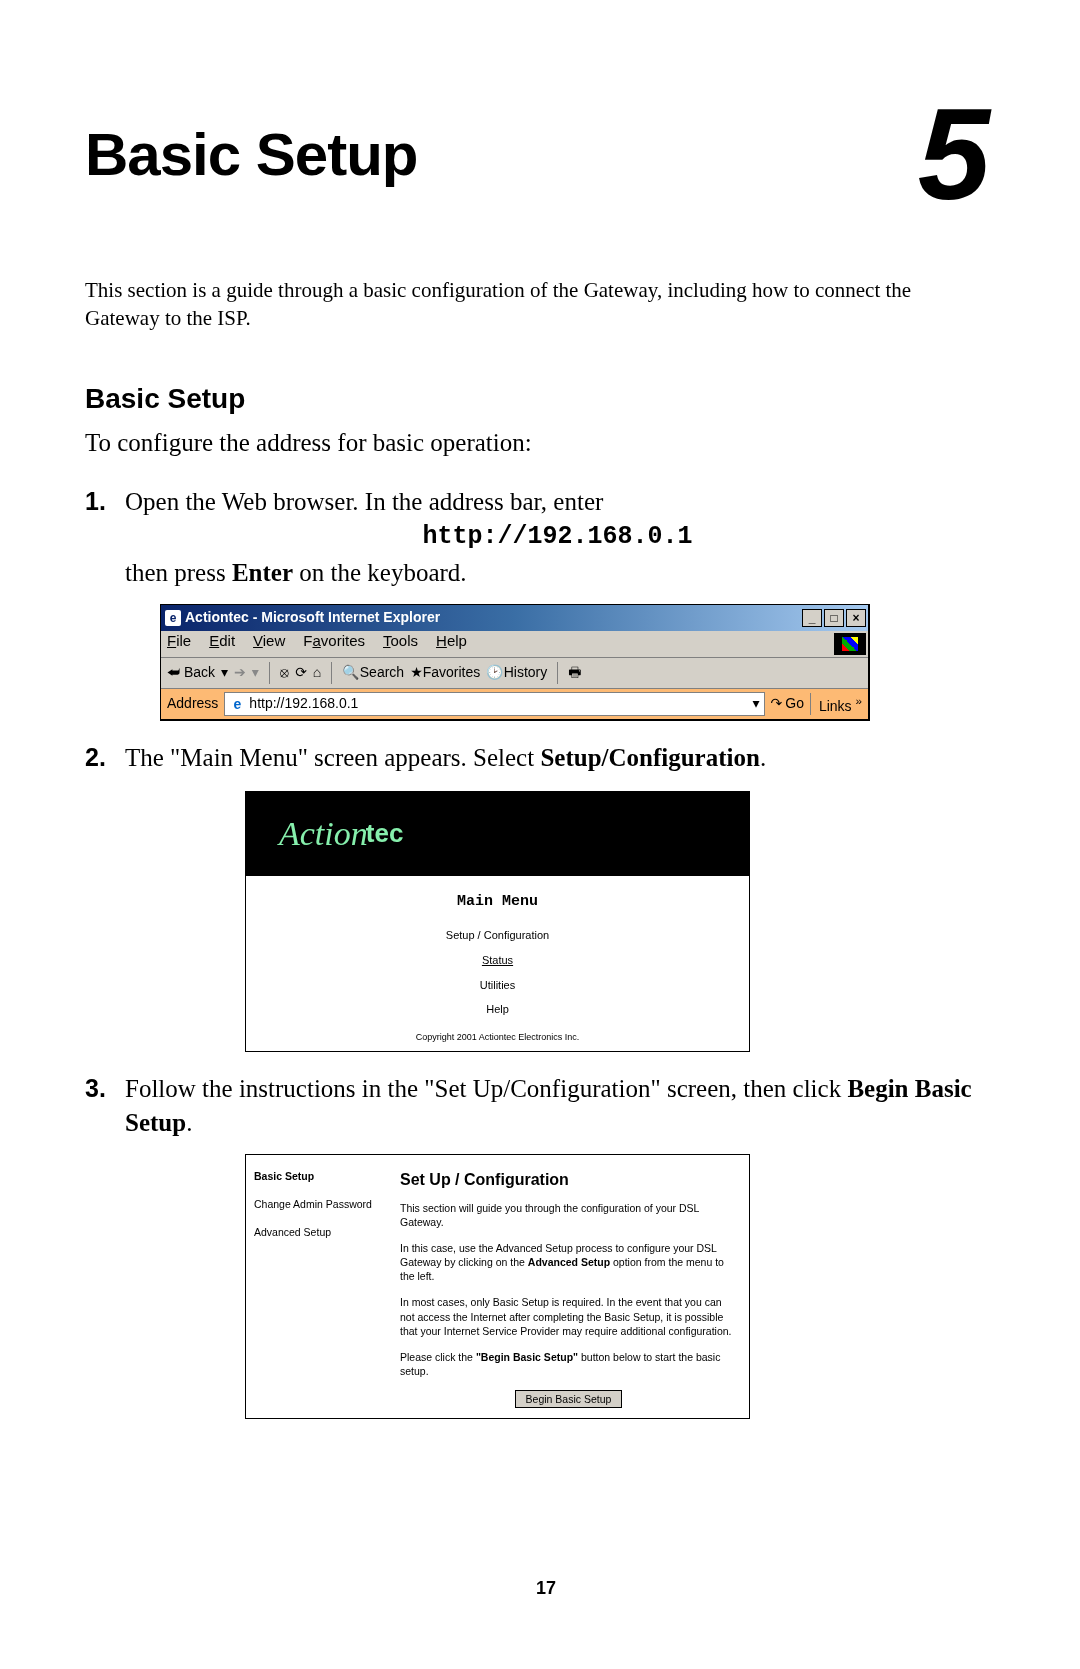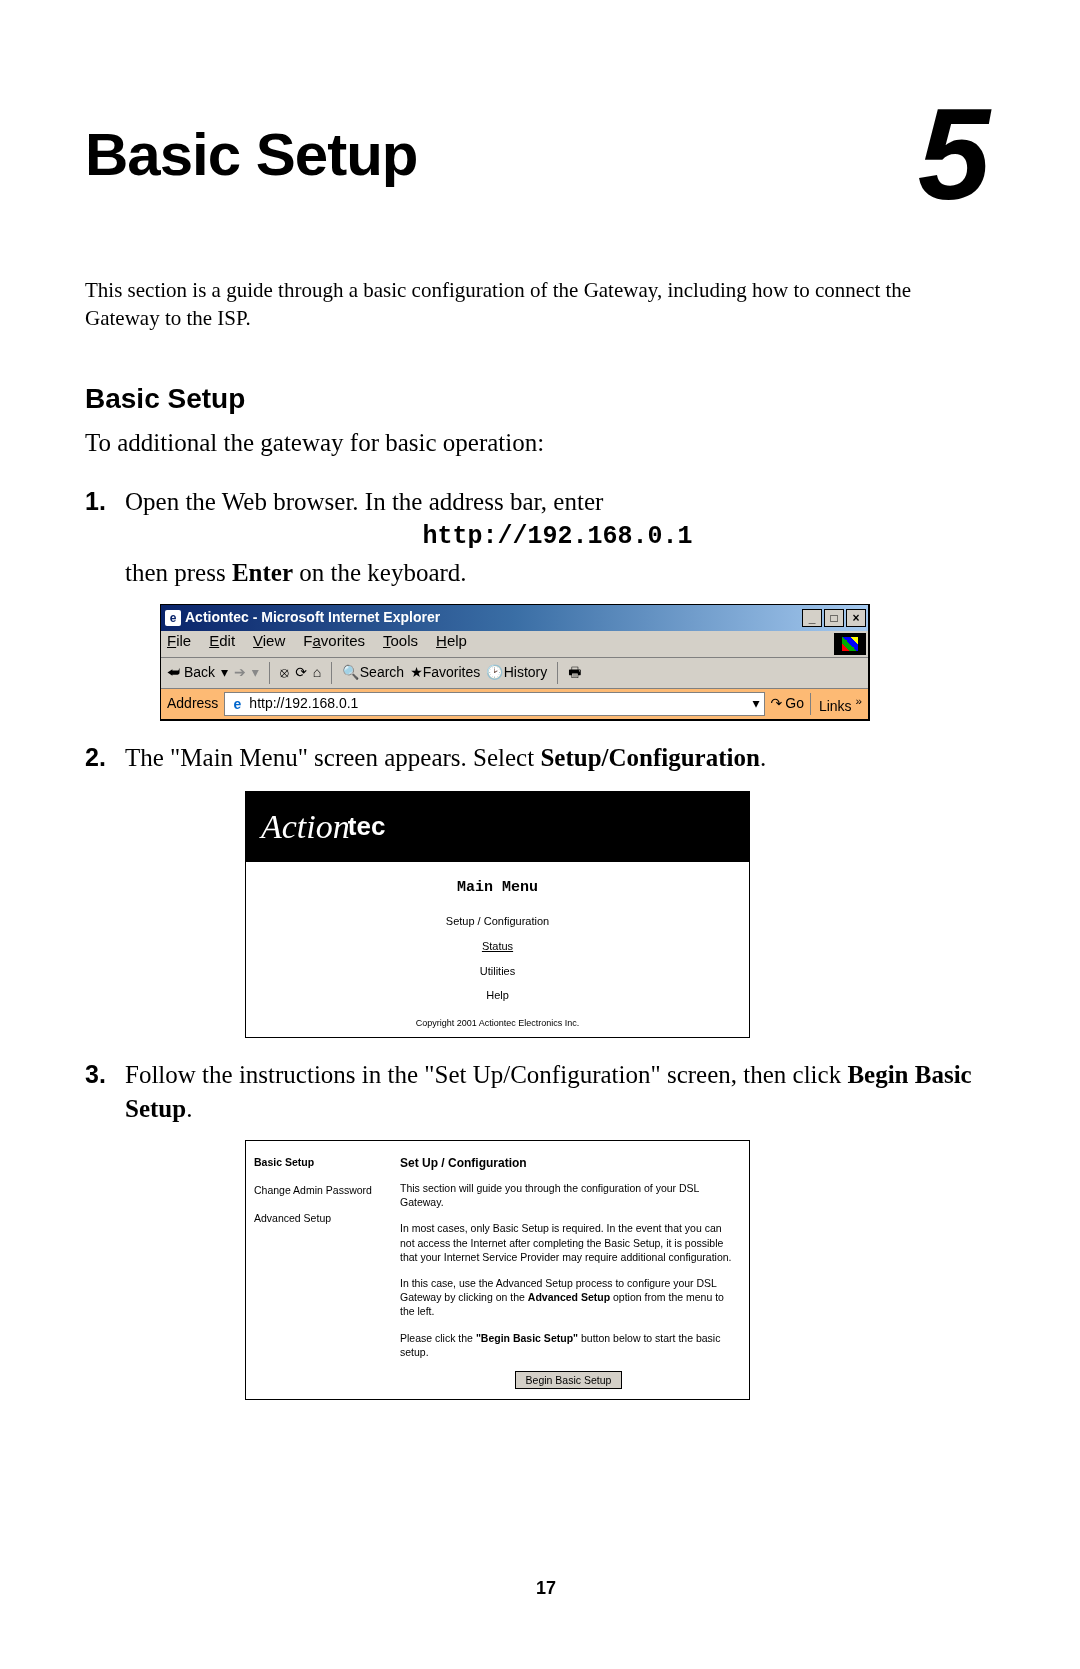--- a/index.html
+++ b/index.html
@@ -157,22 +157,22 @@
 
   
   .actiontec-box {
     margin: 16px 0 0 120px;
     width: 505px;
     border:1px solid #000;
     font-family: Verdana, Arial, sans-serif;
     box-sizing:border-box;
   }
   .actiontec-header {
-    background:#000; color:#ffffff; height:70px;
-    display:flex; align-items:center; padding-left:15px;
+    background:#000; color:#86efac; height:84px;
+    display:flex; align-items:center; padding-left:33px;
     font-family: 'Brush Script MT', cursive;
     font-size:34px;
   }
   .actiontec-header b { font-family: Arial; font-weight:700; font-style:normal; font-size:26px; margin-left:-2px;}
   .actiontec-body { background:#fff; text-align:center; padding:16px 0 8px;}
   .actiontec-body .mm-title { font-weight:700; font-size:15px; margin-bottom:16px;font-family:Liberation Mono, monospace;}
   .actiontec-body .mm-link { font-size:11px; margin:10px 0; }
   .actiontec-body .mm-link.u { text-decoration: underline;}
   .actiontec-body .copyright { font-size:9px; margin-top:14px;}
 
@@ -188,21 +188,21 @@
     box-sizing:border-box;
   }
   .cfg-side {
     width: 130px;
     padding:14px 8px;
     border:none;
   }
   .cfg-side div { margin-bottom:14px; }
   .cfg-side .sel { font-weight:700; }
   .cfg-main { flex:1; padding:14px 12px 10px 8px; }
-  .cfg-main h4 { margin:0 0 10px 0; font-size:12px; font-weight:700;}
+  .cfg-main h4 { margin:0 0 10px 0; font-size:16px; font-weight:700;}
   .cfg-main p { margin:0 0 12px 0; line-height:1.35;}
   .cfg-btn-row { text-align:center; margin-top:4px;}
   .cfg-btn {
     display:inline-block; background:#d4d0c8; border:1px solid #000;
     padding:1px 10px; font-size:10.5px;
   }
 
   .page-number {
     position:absolute; bottom:70px; left:12px; right:0;
     text-align:center; font-family: Arial; font-weight:700; font-size:18px;
@@ -214,21 +214,21 @@
 <div class="page">
 
   <div class="chapter-head">
     <div class="chapter-title">Basic Setup</div>
     <div class="chapter-num">5</div>
   </div>
 
   <p class="intro">This section is a guide through a basic configuration of the Gateway, including how to connect the Gateway to the ISP.</p>
 
   <div class="section-heading">Basic Setup</div>
-  <p class="section-lead">To additional the gateway for basic operation:</p>
+  <p class="section-lead">To configure the address for basic operation:</p>
 
   <ol class="steps">
 
     <li>
       <span>Open the Web browser. In the address bar, enter</span>
       <span class="code-center">http://192.168.0.1</span>
       <span>then press </span><strong>Enter</strong><span> on the keyboard.</span>
 
       
       <div class="ie-window">
@@ -305,22 +305,22 @@
 
       <div class="cfg-box">
         <div class="cfg-side">
           <div class="sel">Basic Setup</div>
           <div>Change Admin Password</div>
           <div>Advanced Setup</div>
         </div>
         <div class="cfg-main">
           <h4>Set Up / Configuration</h4>
           <p>This section will guide you through the configuration of your DSL Gateway.</p>
+          <p><span>In this case, use the Advanced Setup process to configure your DSL Gateway by clicking on the </span><strong>Advanced Setup</strong><span> option from the menu to the left.</span></p>
           <p>In most cases, only Basic Setup is required. In the event that you can not access the Internet after completing the Basic Setup, it is possible that your Internet Service Provider may require additional configuration.</p>
-          <p><span>In this case, use the Advanced Setup process to configure your DSL Gateway by clicking on the </span><strong>Advanced Setup</strong><span> option from the menu to the left.</span></p>
           <p><span>Please click the </span><strong>"Begin Basic Setup"</strong><span> button below to start the basic setup.</span></p>
           <div class="cfg-btn-row">
             <span class="cfg-btn">Begin Basic Setup</span>
           </div>
         </div>
       </div>
     </li>
   </ol>
 
   <div class="page-number">17</div>

